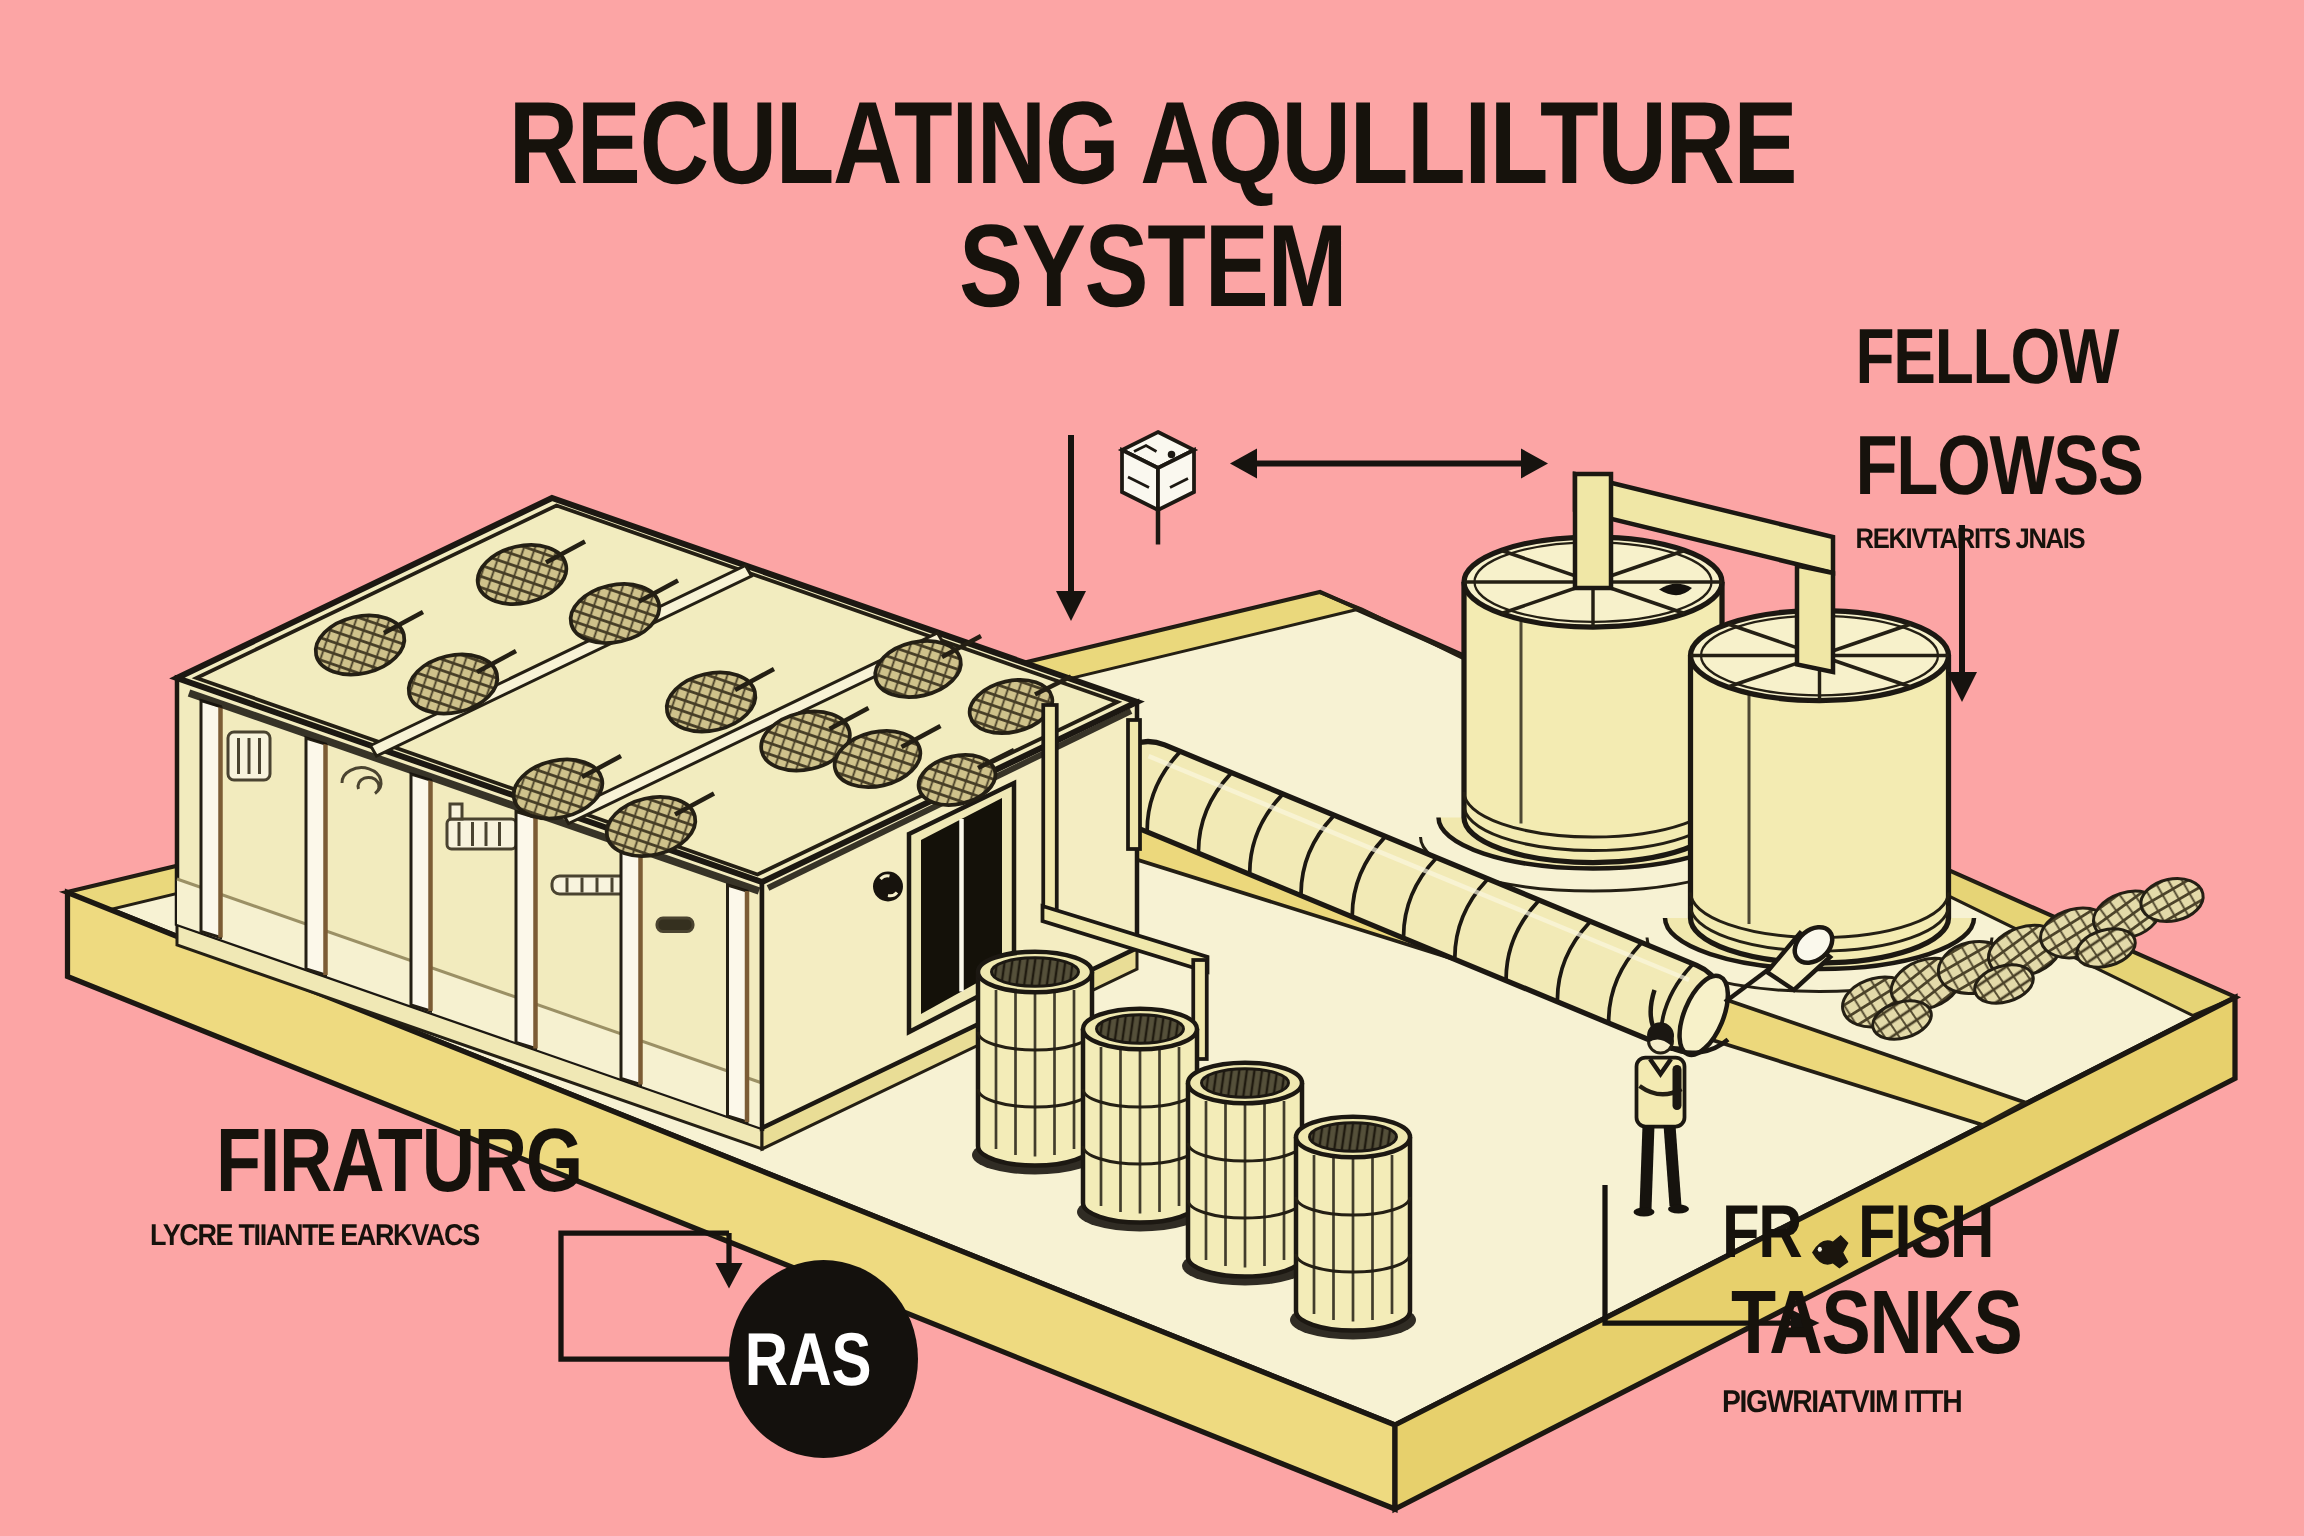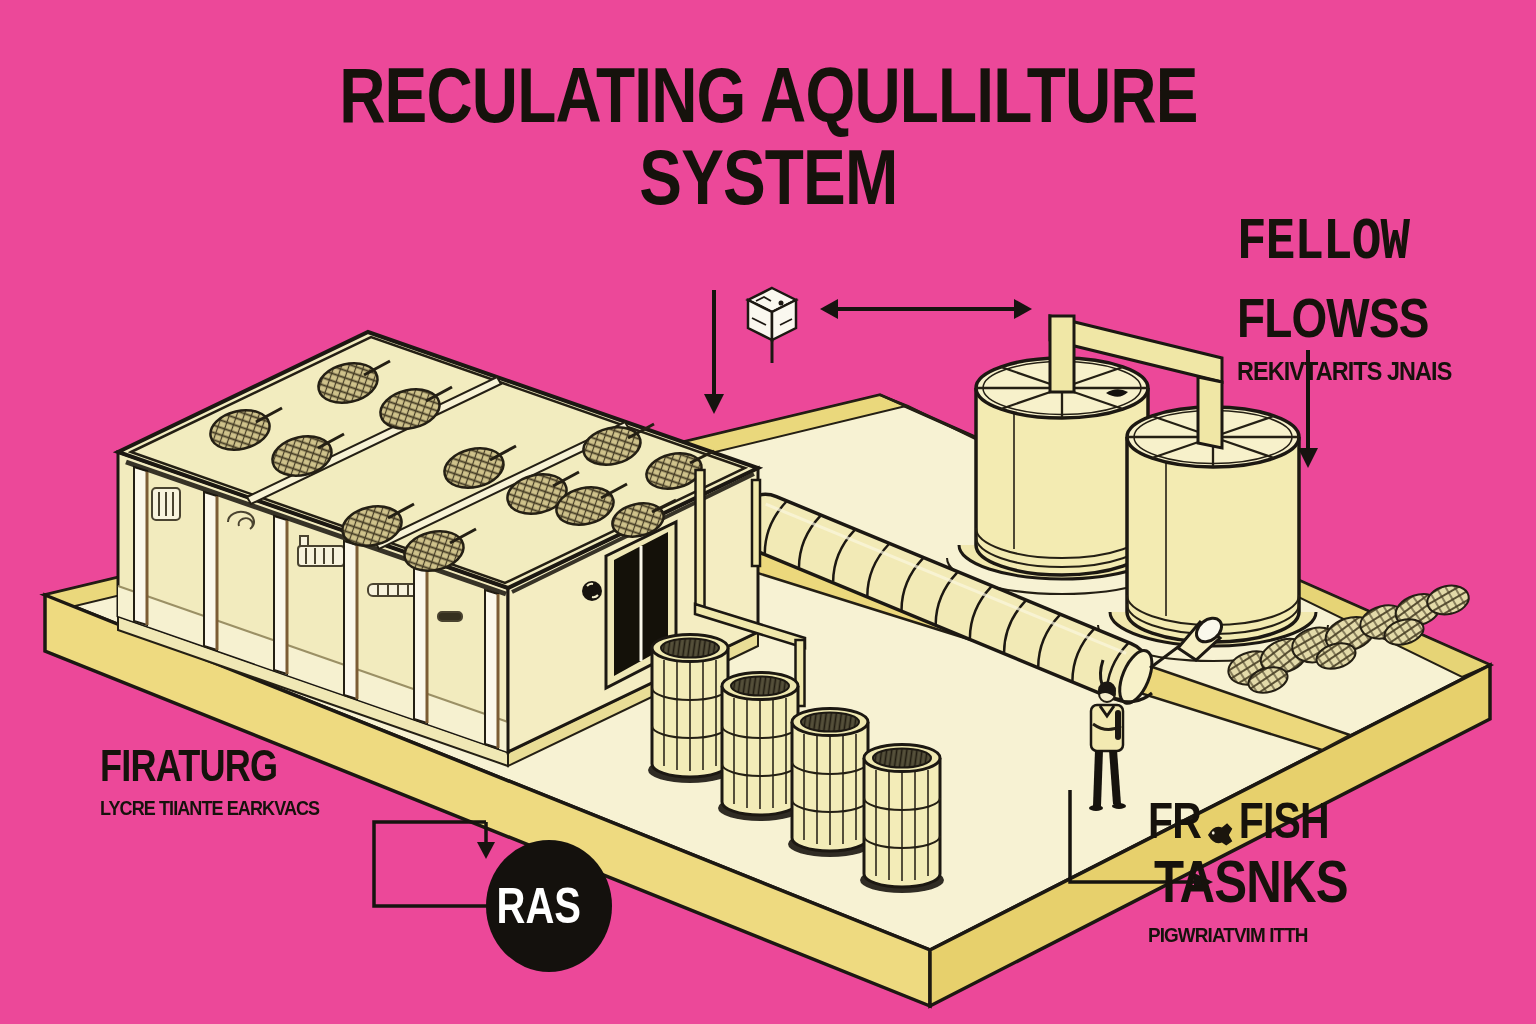--- a/index.html
+++ b/index.html
@@ -1,35 +1,35 @@
 <!DOCTYPE html>
 <html><head>
 <meta charset="utf-8">
 <style>
   html,body{margin:0;padding:0;background:#faf7ee;}
-  .stage{position:relative;width:1536px;height:1024px;background:#ec4899;overflow:hidden;
+  .stage{position:relative;width:1536px;height:1024px;background:#fca5a5;overflow:hidden;
          font-family:"Liberation Sans", sans-serif;color:#16120c;}
   .stage svg.scene{position:absolute;left:0;top:0;}
   .lbl{position:absolute;font-weight:700;line-height:1;white-space:nowrap;}
   .cx{display:inline-block;transform:scaleX(.82);transform-origin:left top;letter-spacing:-1px;}
   
   .title{left:0;right:0;top:56px;text-align:center;}
   .title .ln{font-size:78px;}
   .title .cx{transform-origin:center top;}
   .title .ln+.ln{margin-top:4px;}
   
   .flow{left:1237px;top:212px;}
-  .flow .l1{font-size:60px;font-family:Liberation Mono, monospace;}
+  .flow .l1{font-size:52px;}
   .flow .l2{font-size:56px;margin-top:18px;}
-  .sub{font-size:26px;font-weight:700;margin-top:12px;letter-spacing:0;}
+  .sub{font-size:19px;font-weight:700;margin-top:12px;letter-spacing:0;}
   .sub .cx{transform:scaleX(.9);}
   
   .filter{left:100px;top:740px;}
   .filter .l1{font-size:44px;}
-  .filter .l2{font-size:44px;margin-top:4px;}
+  .filter .l2{font-size:60px;margin-top:4px;margin-left:44px;}
   .filter .sub{font-size:20px;margin-top:10px;}
   
   .fish{left:1148px;top:796px;}
   .fish .l1{font-size:50px;display:flex;align-items:center;gap:4px;transform:scaleX(.82);transform-origin:left top;letter-spacing:-1px;}
   .fish .l2{font-size:60px;margin-top:6px;margin-left:6px;}
   .fish .sub{font-size:21px;margin-top:12px;}
   .fish-ic{display:inline-block;width:36px;height:28px;margin:0 1px;}
   
   .ras{position:absolute;left:486px;top:840px;width:126px;height:132px;border-radius:50%;
        background:#14110d;display:flex;align-items:center;justify-content:flex-start;}

